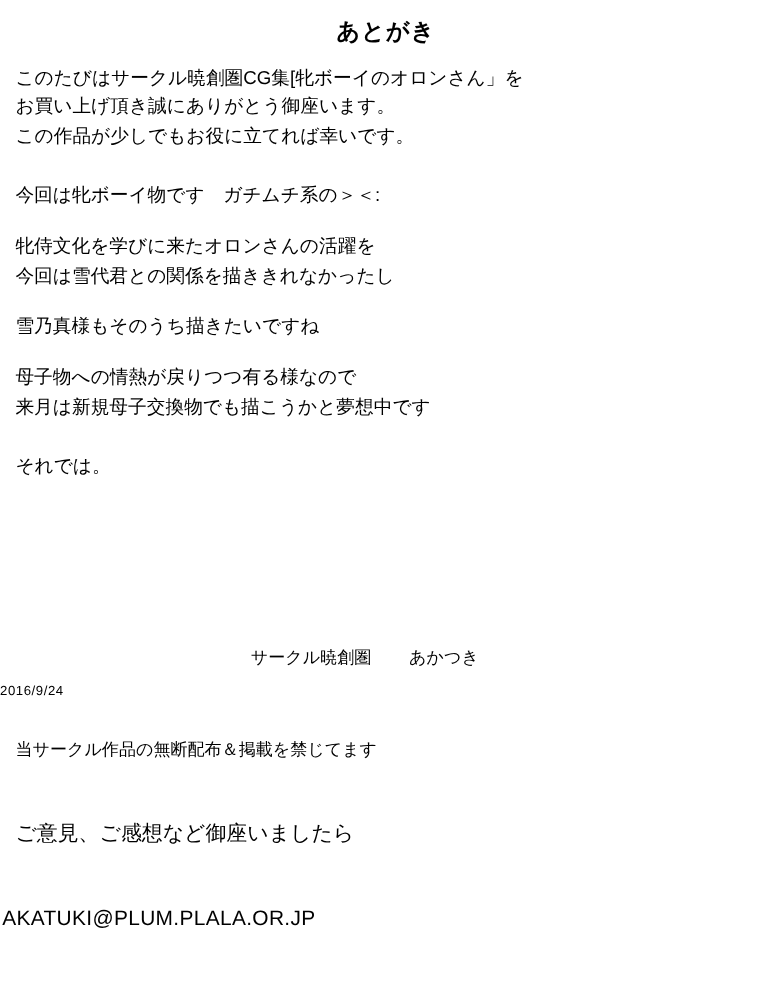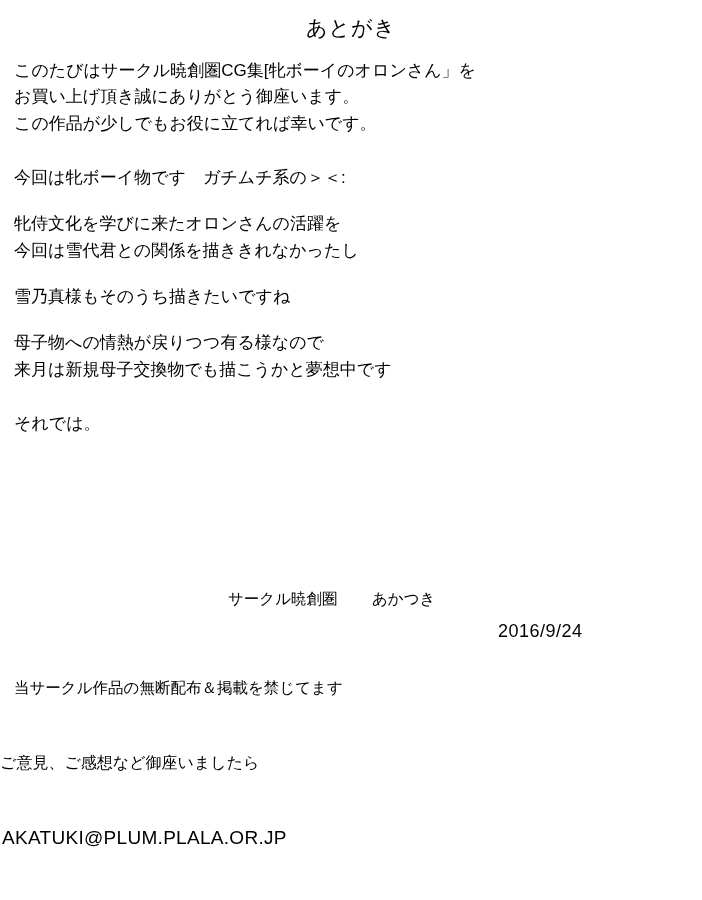--- a/index.html
+++ b/index.html
@@ -17,21 +17,21 @@
   }
   .page {
     position: relative;
     width: 702px;
     height: 900px;
     box-sizing: border-box;
   }
   .title {
     text-align: center;
     font-size: 21px;
-    font-weight: normal;
+    font-weight: bold;
     letter-spacing: 1px;
     margin-top: 14px;
     margin-bottom: 16px;
   }
   .body-text {
     padding-left: 14px;
     padding-right: 14px;
     font-size: 17px;
     line-height: 1.55;
   }
@@ -55,32 +55,32 @@
   }
   .sig-circle {
     display: inline-block;
   }
   .sig-name {
     display: inline-block;
     margin-left: 30px;
   }
   .date-row {
     margin-top: 10px;
-    padding-left: 498px;
-    font-size: 18px;
+    font-size: 12px;
     letter-spacing: 0.5px;
   }
   .notice {
     margin-top: 36px;
     padding-left: 14px;
     font-size: 15.5px;
   }
   .contact {
     margin-top: 52px;
-    font-size: 16px;
+    padding-left: 14px;
+    font-size: 19px;
     line-height: 1.55;
   }
   .email {
     margin-top: 52px;
     padding-left: 2px;
     font-size: 19px;
     letter-spacing: 0.3px;
   }
 </style>
 </head>

